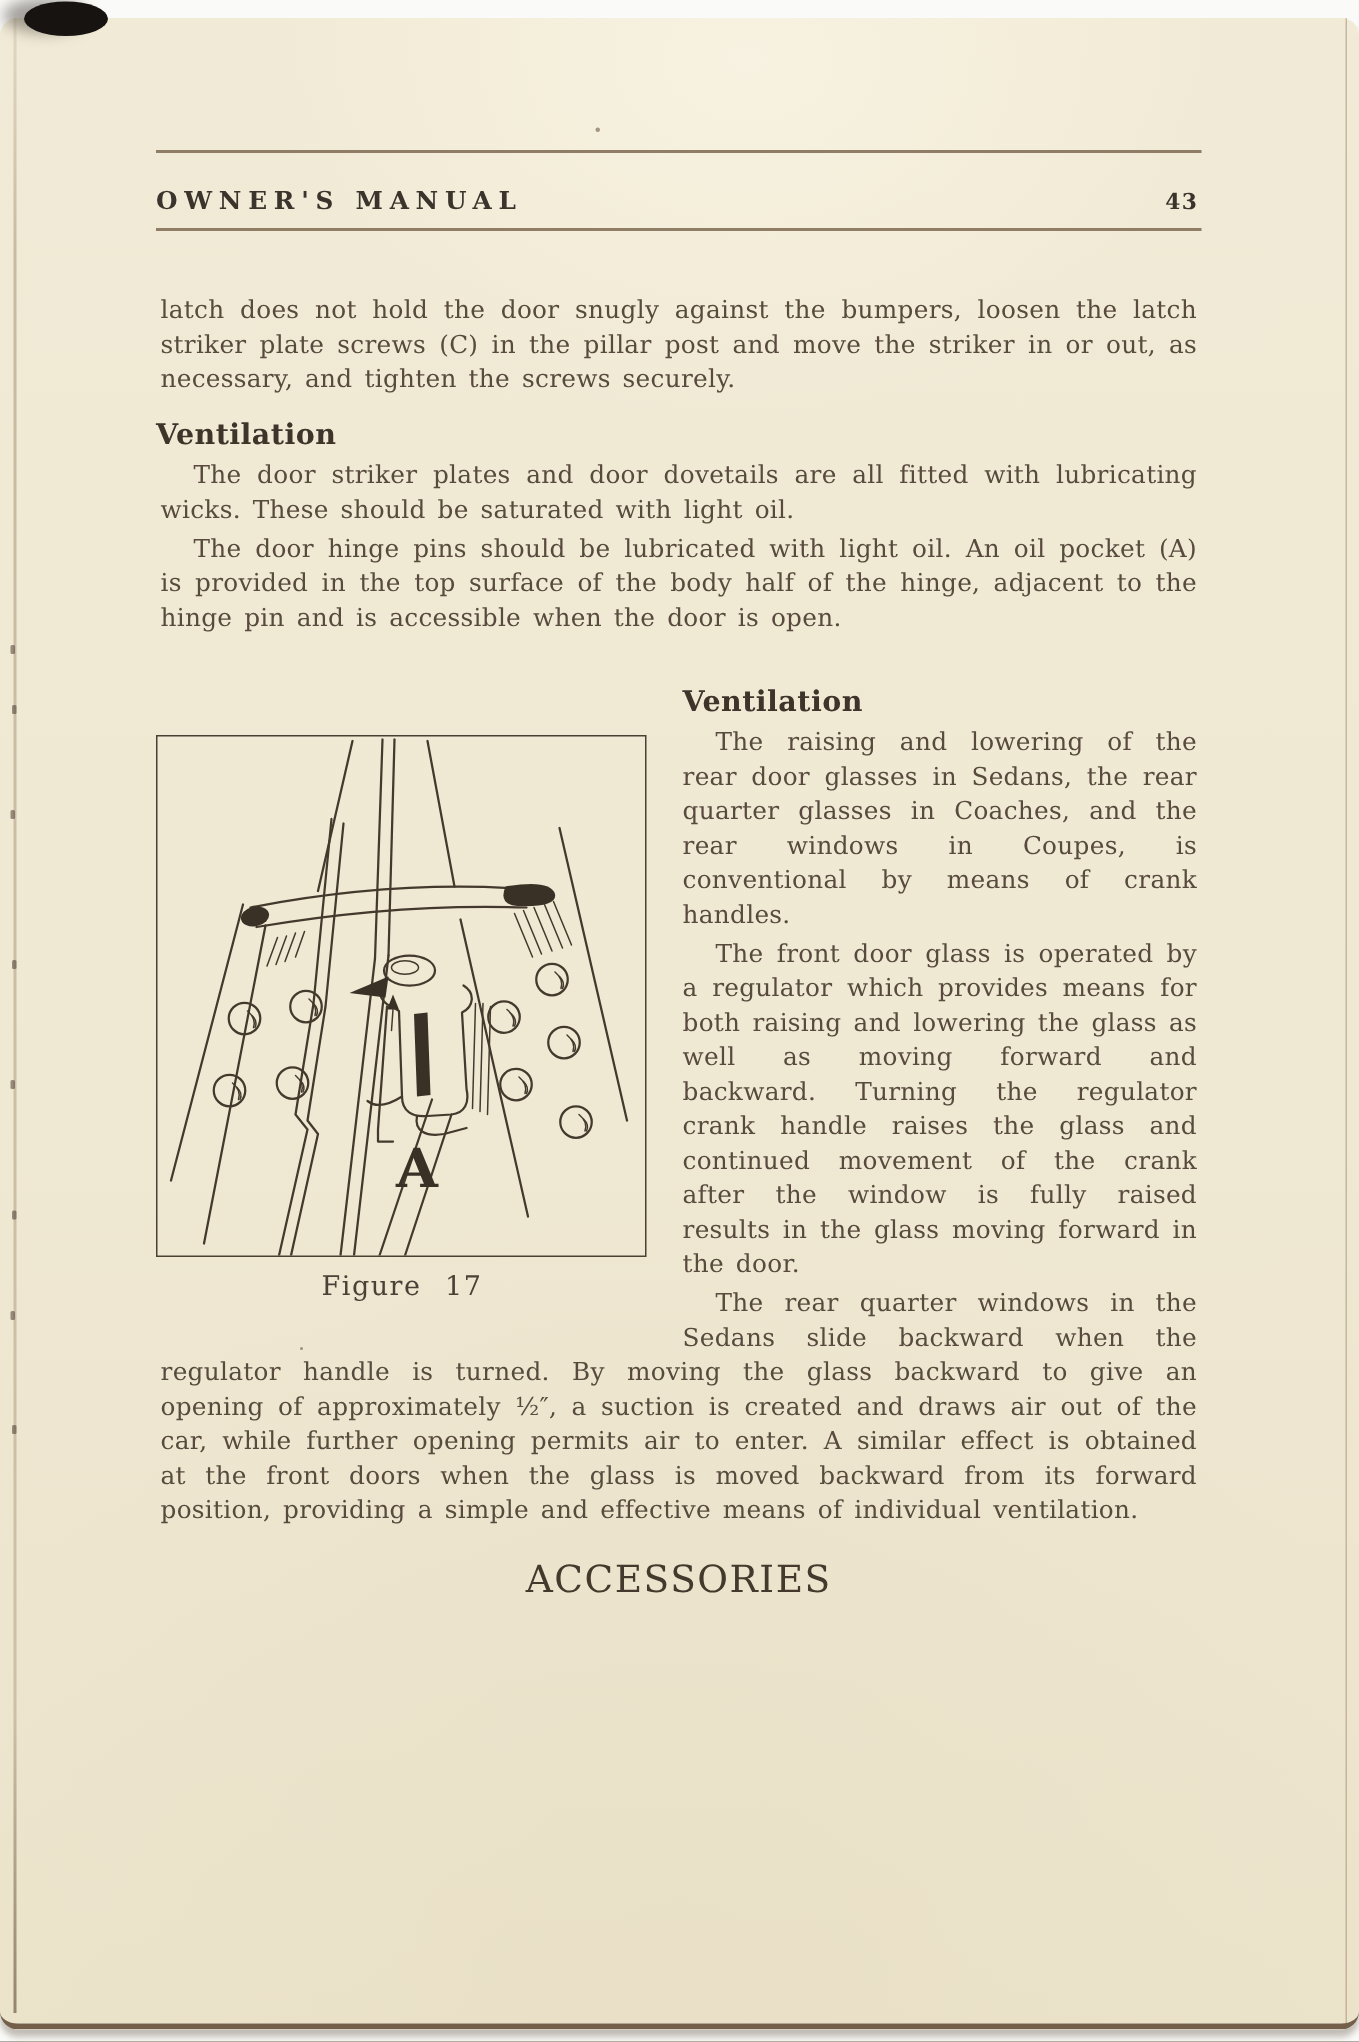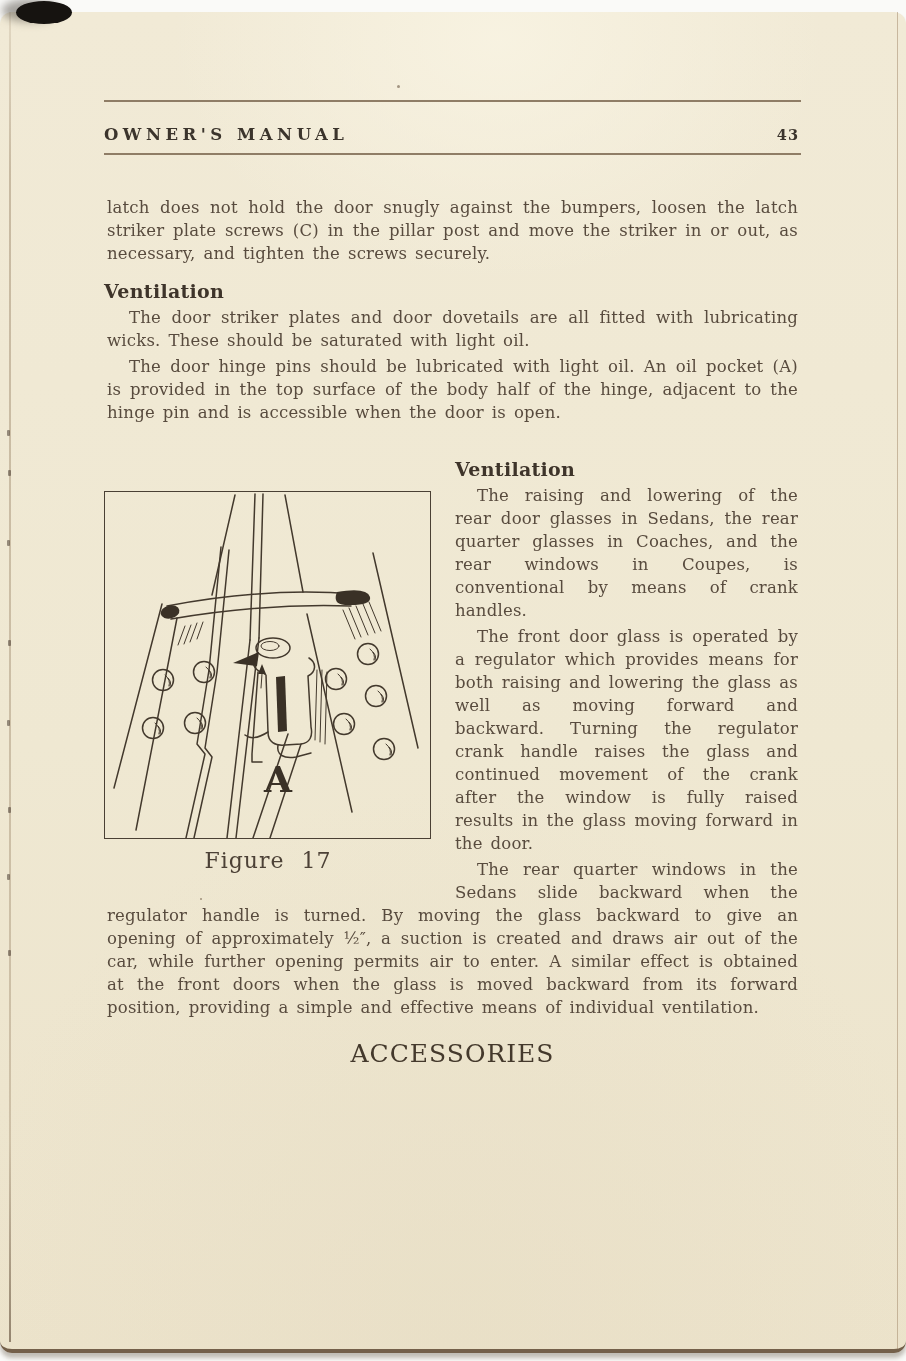--- a/index.html
+++ b/index.html
@@ -64,21 +64,21 @@
 
   
   .figure-block{
     float:left;width:328px;margin:33px 23px 20px 0;
   }
   .figure-box{
     width:325px;height:346px;border:1.5px solid #4a4034;background:transparent;
   }
   .figure-box svg{display:block;}
   .figure-caption{
-    margin-top:9px;text-align:center;font-size:22px;color:#4c4136;
+    margin-top:9px;text-align:center;font-size:18px;color:#4c4136;
     letter-spacing:1px;word-spacing:9px;
   }
   .ink{stroke:#43392d;stroke-width:1.5;fill:none;stroke-linecap:round;stroke-linejoin:round;}
   .ink-thin{stroke:#43392d;stroke-width:1;fill:none;stroke-linecap:round;}
   .ink-fill{fill:#3a3126;stroke:none;}
 
   
   .accessories{clear:both;}
   h2.acc-heading{
     margin:20px 0 9px;text-align:center;font-size:25px;font-weight:normal;

